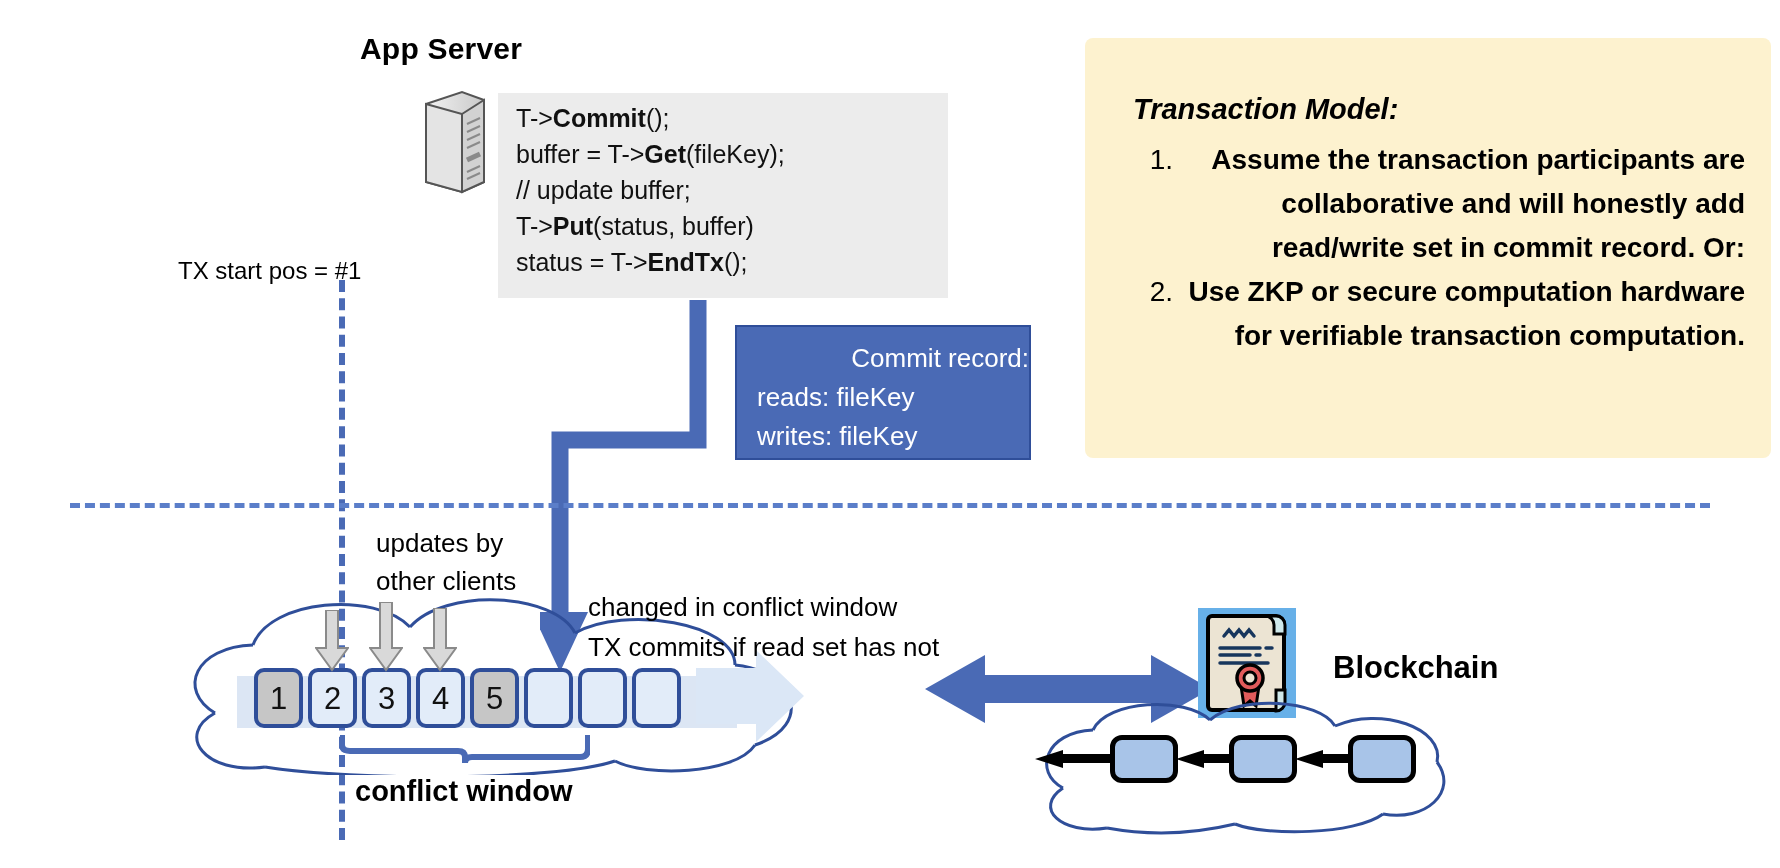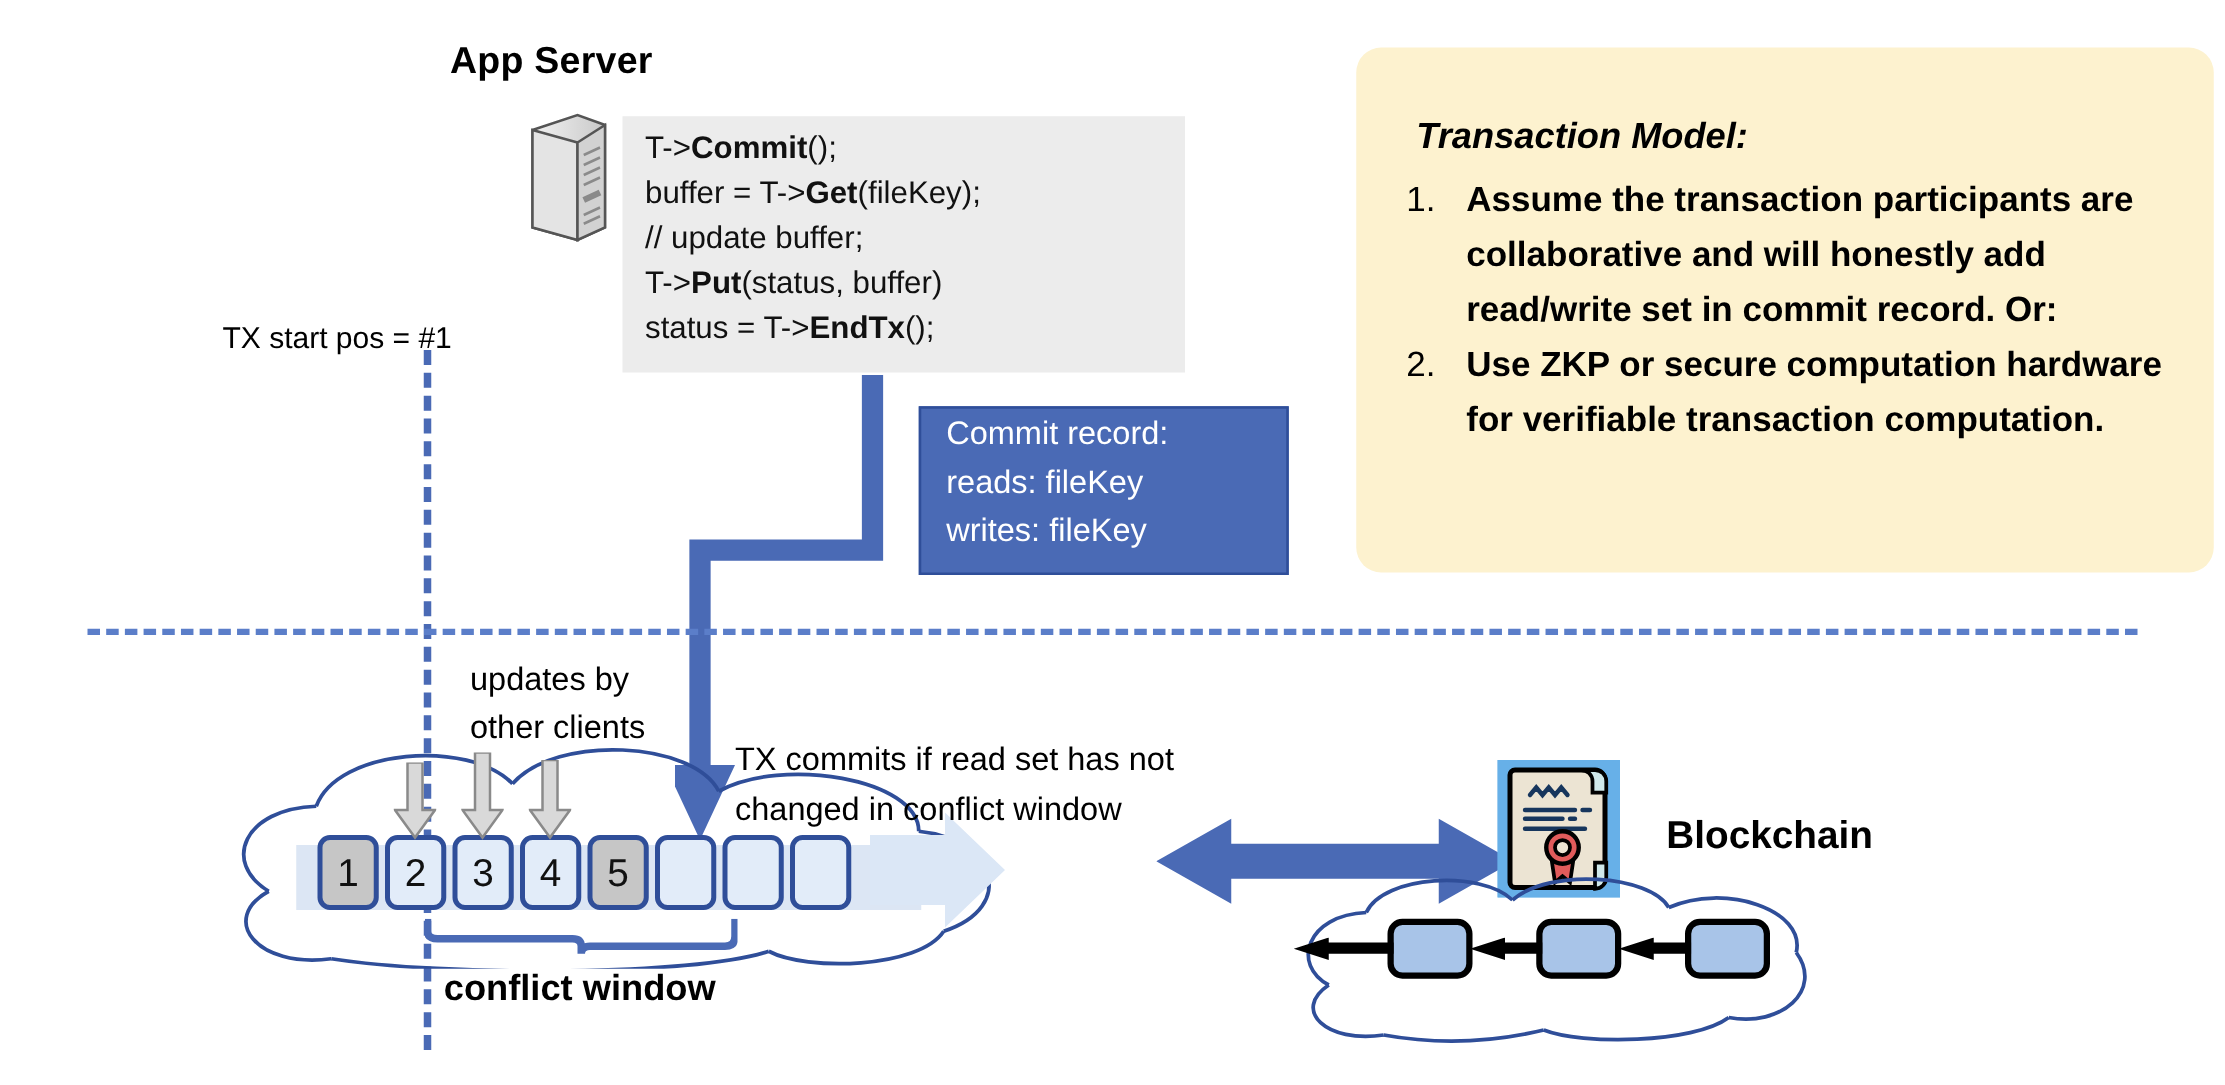--- a/index.html
+++ b/index.html
@@ -15,25 +15,25 @@
   #code-lines{left:516px;top:100px;width:440px;font-size:25px;line-height:36px;color:#111;}
   #code-lines .b{font-weight:bold;}
 
   
   #tx-start-label{left:178px;top:257px;font-size:24px;white-space:nowrap;}
 
   
   #commit-record{left:735px;top:325px;width:296px;height:135px;background:#4a6ab5;
                  border:2px solid #2f4e99;box-sizing:border-box;}
   #commit-record .line{color:#ffffff;font-size:26px;line-height:39px;padding-left:20px;}
-  #commit-record .first{padding-top:0;}
+  #commit-record .first{padding-top:12px;text-align:right;}
 
   
   #txn-model{left:1085px;top:38px;width:686px;height:420px;background:#fdf2cf;
-             border-radius:20px;box-sizing:border-box;}
+             border-radius:8px;box-sizing:border-box;text-align:right;}
   #txn-model-title{position:absolute;left:48px;top:55px;font-size:29px;font-weight:bold;
                    font-style:italic;}
   #txn-model-list{position:absolute;left:40px;top:100px;width:620px;font-size:28px;
                   line-height:44px;}
   #txn-model-list .li{display:flex;}
   #txn-model-list .num{width:48px;flex:0 0 48px;}
   #txn-model-list .txt{flex:1;font-weight:bold;}
 
   
   #layer-divider{left:70px;top:503px;width:1640px;height:0;
@@ -190,22 +190,22 @@
   <svg width="34" height="64" viewBox="0 0 34 64">
     <path d="M11 0 L23 0 L23 40 L33 40 L17 62 L1 40 L11 40 Z" fill="#d9d9d9" stroke="#8a8a8a" stroke-width="2"></path>
   </svg>
 </div>
 
 <div class="abs nosel" id="updates-label">
   <div>updates by</div>
   <div>other clients</div>
 </div>
 <div class="abs nosel" id="commits-label">
+  <div>changed in conflict window</div>
   <div>TX commits if read set has not</div>
-  <div>changed in conflict window</div>
 </div>
 
 <div class="abs" id="conflict-brace">
   <svg width="250" height="30" viewBox="0 0 250 30">
     <path d="M2 0 L2 10 Q2 16 10 16 L118 16 Q125 16 125 22 L125 28 Q125 22 132 22 L240 22 Q248 22 248 14 L248 0" fill="none" stroke="#4a6ab5" stroke-width="6" stroke-linecap="butt"></path>
   </svg>
 </div>
 <div class="abs nosel" id="conflict-label">conflict window</div>
 
 <div class="abs" id="bidir-arrow">

